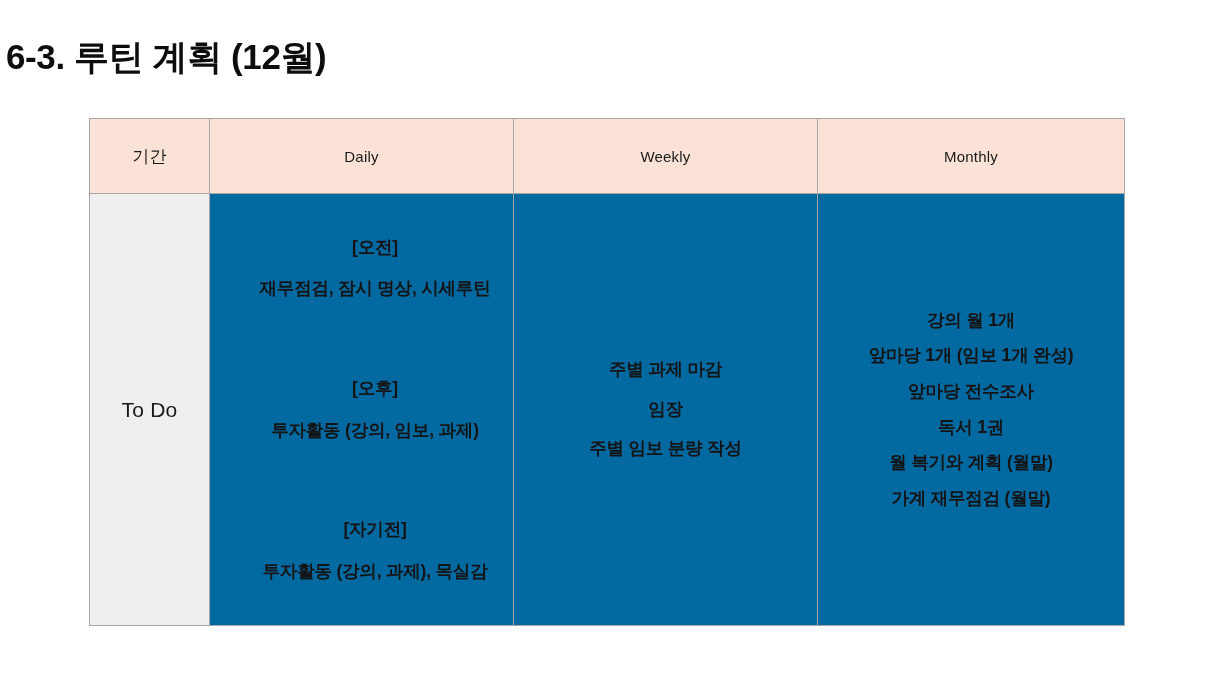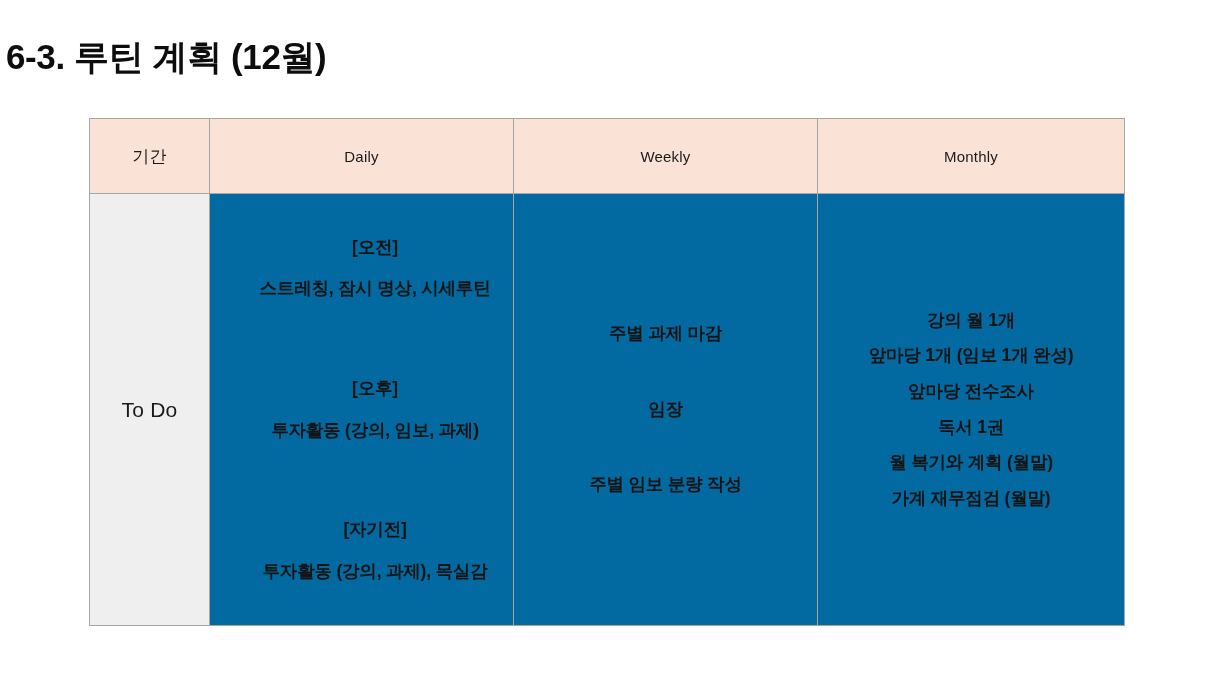--- a/index.html
+++ b/index.html
@@ -113,21 +113,21 @@
     flex-direction: column;
     align-items: center;
     gap: 18px;
   }
   .daily-group + .daily-group { margin-top: 76px; text-align: center; }
   .daily-group .group-head {
     font-weight: 700;
   }
 
   
-  .weekly-stack { gap: 52px; }
+  .weekly-stack { gap: 16px; }
 
   
   .monthly-stack { gap: 12px; }
 </style>
 </head>
 <body>
 
 <div class="slide">
 
   <h1 class="slide-title">6-3. 루틴 계획 (12월)</h1>
@@ -152,21 +152,21 @@
     <tbody>
       <tr>
 
         <td class="period-cell">To Do</td>
 
         <td>
           <div class="cell-stack daily-stack">
 
             <div class="daily-group">
               <div class="cell-line group-head">[오전]</div>
-              <div class="cell-line">스트레칭, 잠시 명상, 시세루틴</div>
+              <div class="cell-line">재무점검, 잠시 명상, 시세루틴</div>
             </div>
 
             <div class="daily-group">
               <div class="cell-line group-head">[오후]</div>
               <div class="cell-line">투자활동 (강의, 임보, 과제)</div>
             </div>
 
             <div class="daily-group">
               <div class="cell-line group-head">[자기전]</div>
               <div class="cell-line">투자활동 (강의, 과제), 목실감</div>

